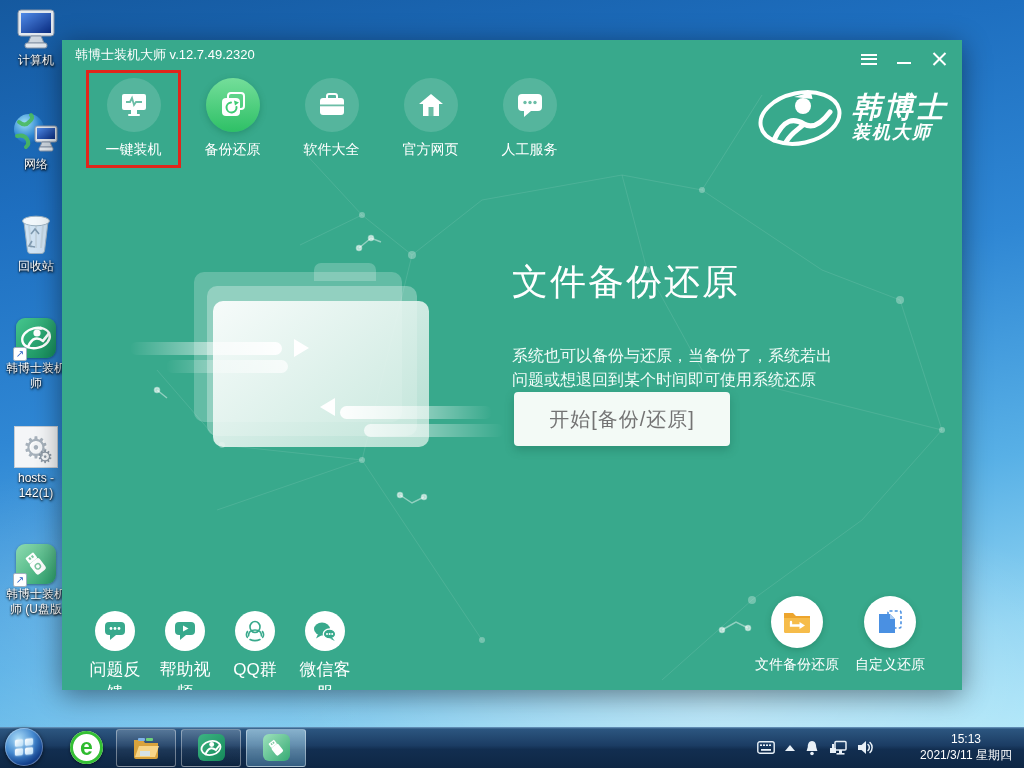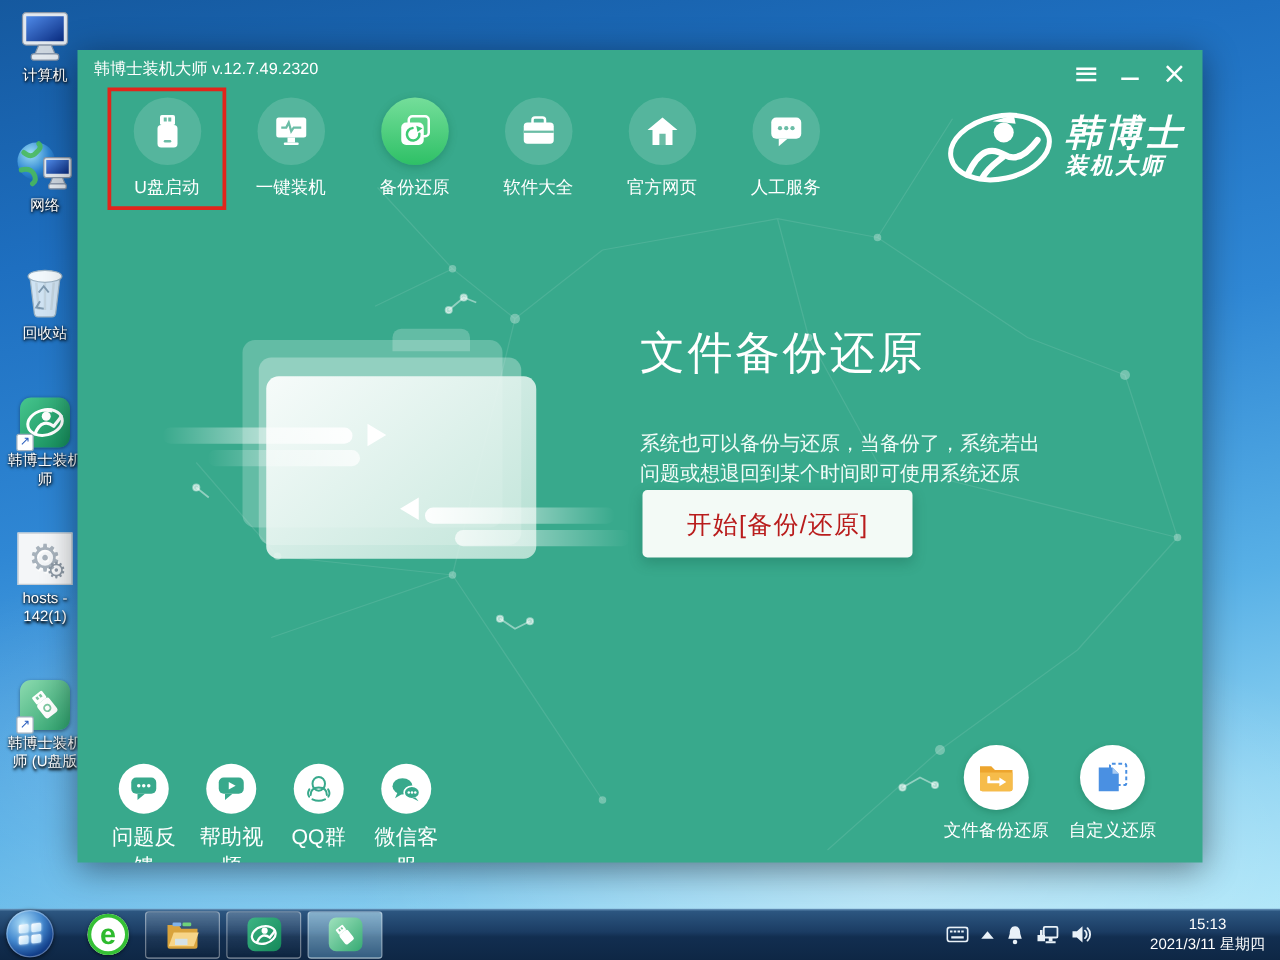--- a/index.html
+++ b/index.html
@@ -65,21 +65,21 @@
   .s2 { left:-26px; top:92px; width:122px; background:linear-gradient(90deg,rgba(255,255,255,0),rgba(255,255,255,.7)); }
   .s3 { left:148px; top:138px; width:152px; background:linear-gradient(90deg,rgba(255,255,255,.95),rgba(255,255,255,0)); }
   .s4 { left:172px; top:156px; width:140px; background:linear-gradient(90deg,rgba(255,255,255,.7),rgba(255,255,255,0)); }
   .tri-r { position:absolute; left:102px; top:71px; width:0; height:0; border-left:15px solid #fff; border-top:9px solid transparent; border-bottom:9px solid transparent; }
   .tri-l { position:absolute; left:128px; top:130px; width:0; height:0; border-right:15px solid #fff; border-top:9px solid transparent; border-bottom:9px solid transparent; }
 
   
   .c-head { position:absolute; left:450px; top:218px; font-size:36px; letter-spacing:2px; color:#fff; font-weight:500; }
   .c-desc { position:absolute; left:450px; top:280px; font-size:16px; line-height:24px; color:#f2fcf8; white-space:pre-line;margin-top:24px; }
   .c-btn { position:absolute; left:452px; top:352px; width:216px; height:54px; border:none; border-radius:4px; cursor:pointer;
-    background:#f3faf6; color:#b91c1c; font-size:20px; letter-spacing:1px; font-family:inherit;
+    background:#f3faf6; color:#737373; font-size:20px; letter-spacing:1px; font-family:inherit;
     box-shadow:0 4px 10px rgba(15,80,60,.28); }
 
   
   .flink { position:absolute; top:571px; width:64px; text-align:center; cursor:pointer; }
   .fl-circle { width:40px; height:40px; border-radius:50%; background:#fff; margin:0 auto; display:flex; align-items:center; justify-content:center; }
   .fl-label { margin-top:7px; font-size:17px; color:#fff; }
 
   
   .faction { position:absolute; top:556px; width:140px; text-align:center; cursor:pointer; }
   .fa-circle { width:52px; height:52px; border-radius:50%; background:#fff; margin:0 auto; display:flex; align-items:center; justify-content:center;
@@ -259,32 +259,20 @@
           <div class="ic-min"></div>
         </div>
       <div class="ctrl">
           <div class="ic-close"></div>
         </div>
     </div>
 
     <div class="nav">
       <div class="nav-item">
         <div class="nav-circle">
-          <svg width="26" height="28" viewBox="0 0 26 28">
-            <rect x="7" y="1" width="12" height="8" rx="1.5" fill="#fff"></rect>
-            <rect x="10" y="3" width="2.4" height="3.2" fill="#6bbda6"></rect>
-            <rect x="13.6" y="3" width="2.4" height="3.2" fill="#6bbda6"></rect>
-            <rect x="5" y="9" width="16" height="18" rx="3" fill="#fff"></rect>
-            <rect x="10" y="21" width="6" height="2" rx="1" fill="#6bbda6"></rect>
-          </svg>
-        </div>
-        <div class="nav-label">U盘启动</div>
-      </div>
-      <div class="nav-item">
-        <div class="nav-circle">
           <svg width="28" height="26" viewBox="0 0 28 26">
             <rect x="2" y="2" width="24" height="16" rx="2" fill="#fff"></rect>
             <polyline points="6,10 10,10 12,6 14,13 16,10 22,10" fill="none" stroke="#6bbda6" stroke-width="1.8"></polyline>
             <rect x="11" y="18" width="6" height="4" fill="#fff"></rect>
             <rect x="8" y="22" width="12" height="2" rx="1" fill="#fff"></rect>
           </svg>
         </div>
         <div class="nav-label">一键装机</div>
       </div>
       <div class="nav-item active">

